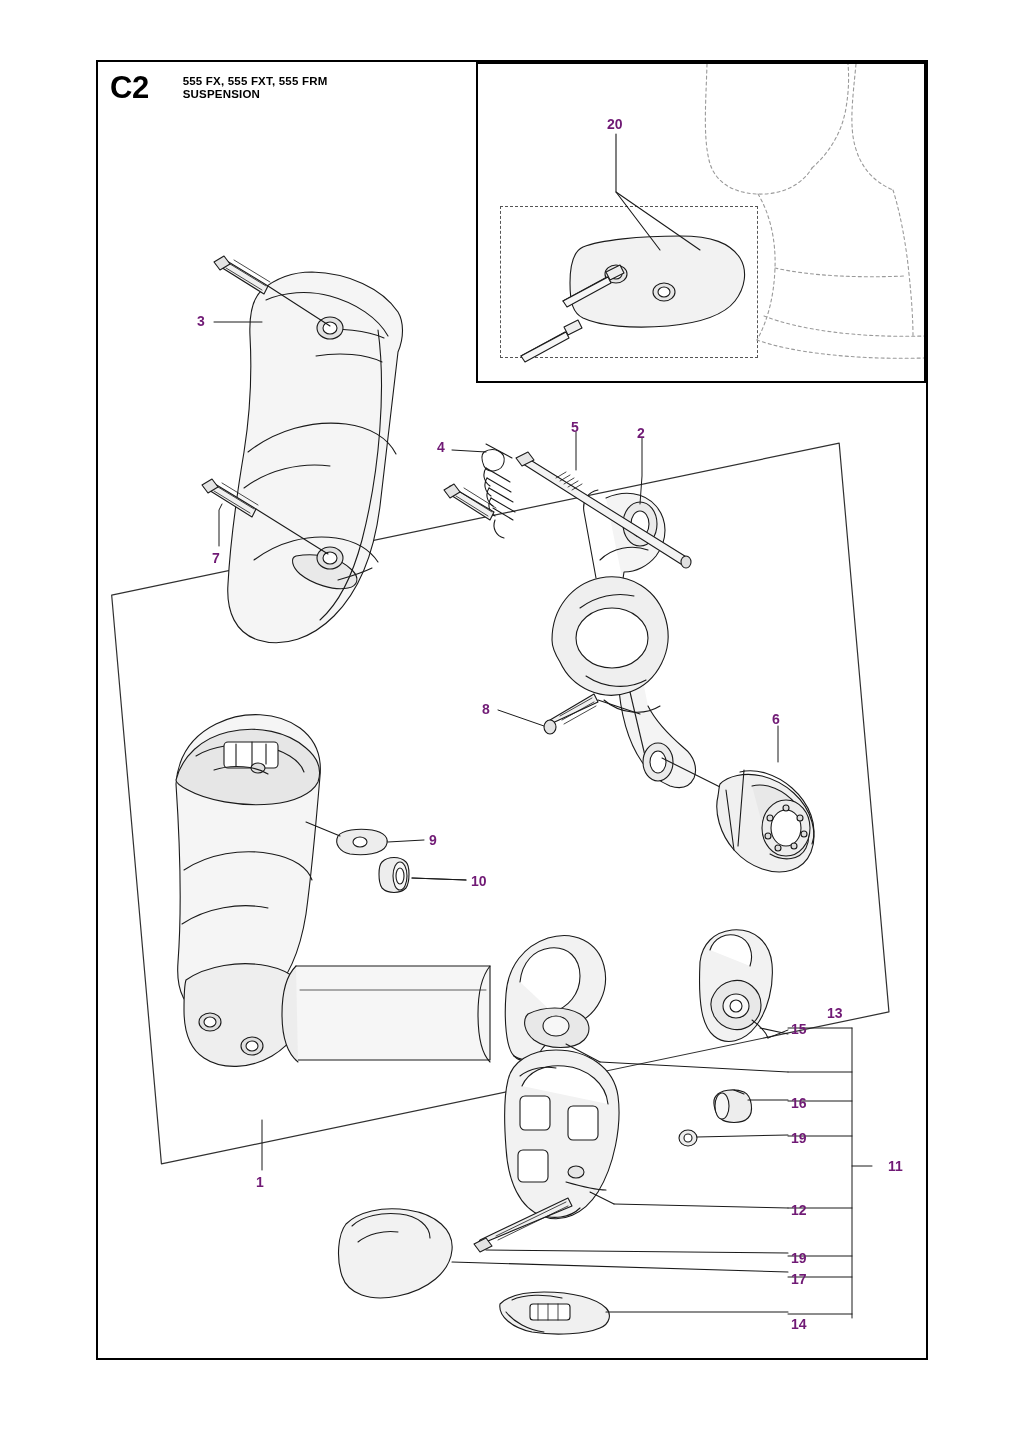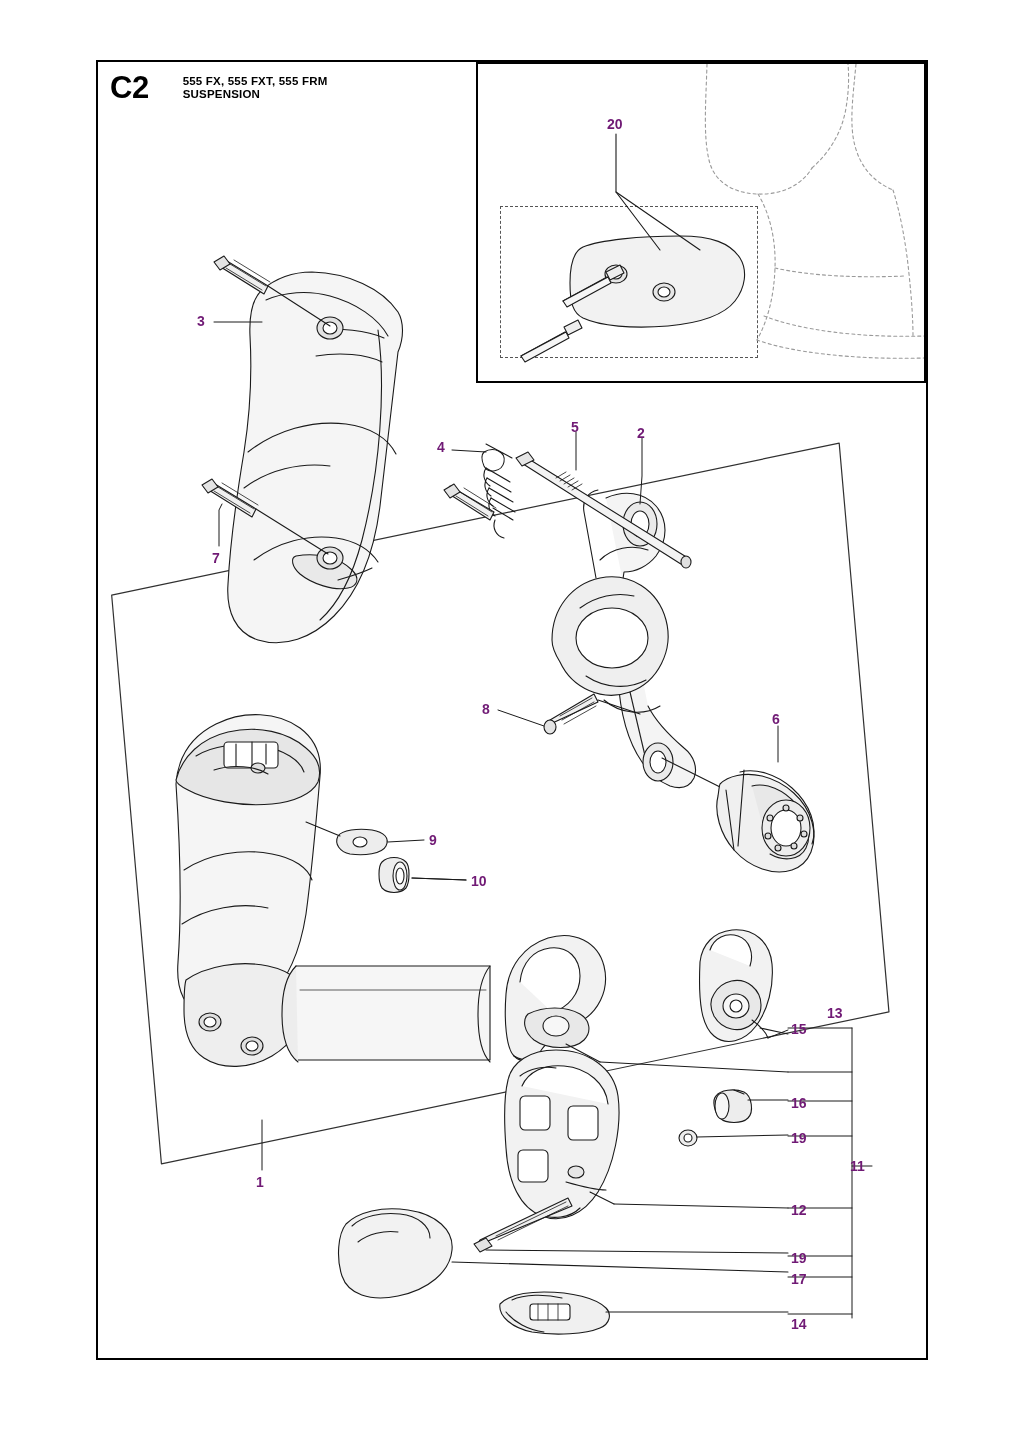--- a/index.html
+++ b/index.html
@@ -98,21 +98,21 @@
   .lbl-2  { left: 637px; top: 426px; }
   .lbl-8  { left: 482px; top: 702px; }
   .lbl-6  { left: 772px; top: 712px; }
   .lbl-9  { left: 429px; top: 833px; }
   .lbl-10 { left: 471px; top: 874px; }
   .lbl-1  { left: 256px; top: 1175px; }
   .lbl-15 { left: 791px; top: 1022px; }
   .lbl-13 { left: 791px; top: 1006px; margin-left: 36px; }
   .lbl-16 { left: 791px; top: 1096px; }
   .lbl-19 { left: 791px; top: 1131px; }
-  .lbl-11 { left: 850px; top: 1159px; text-align: center; }
+  .lbl-11 { left: 888px; top: 1159px; text-align: center; }
   .lbl-12 { left: 791px; top: 1203px; }
   .lbl-18 { left: 791px; top: 1251px; }
   .lbl-17 { left: 791px; top: 1272px; }
   .lbl-14 { left: 791px; top: 1317px; }
 </style>
 </head>
 <body>
 
 <div class="page">
 

